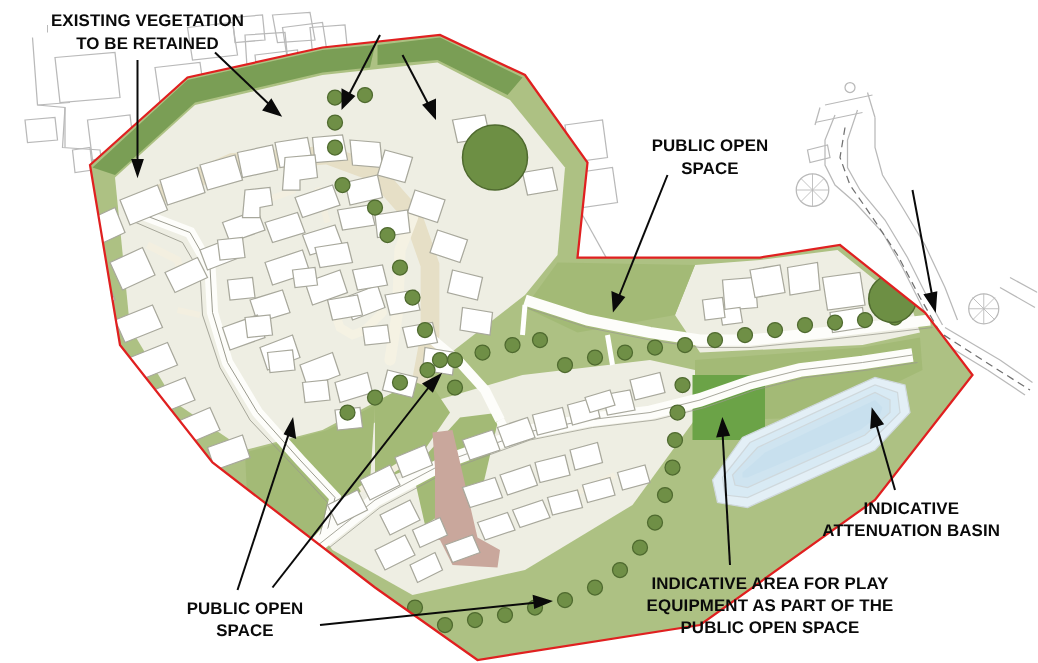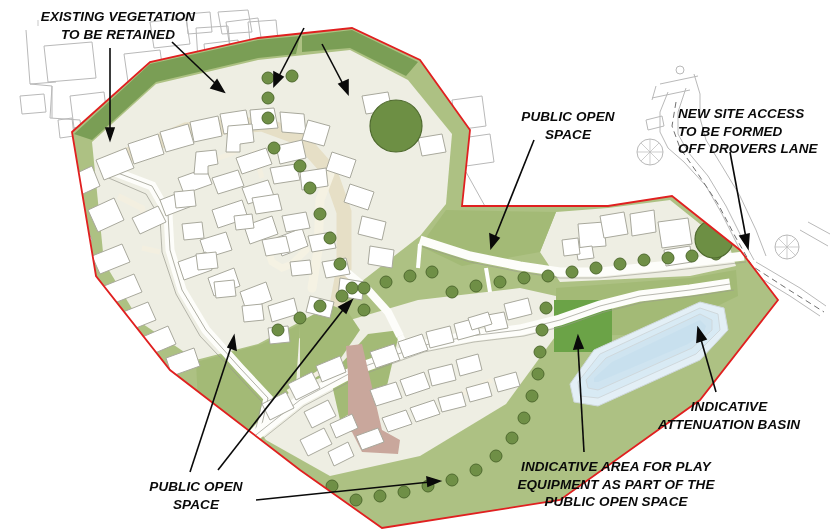--- a/index.html
+++ b/index.html
@@ -31,21 +31,20 @@
   .annotation {
     position: absolute;
     font-family: "Liberation Sans", sans-serif;
     font-size: 13.5px;
     font-weight: 700;
     line-height: 1.30;
     color: #0a0a0a;
     letter-spacing: 0.1px;
     white-space: pre-line;
     pointer-events: none;
-    font-style: italic;
   }
   .ann-left   { text-align: left; }
   .ann-center { text-align: center; }
 </style>
 </head>
 <body>
 
 <div id="plan-root">
 
   <svg id="site-plan-svg" viewBox="0 0 830 530" xmlns="http://www.w3.org/2000/svg">
@@ -414,23 +413,20 @@
     </g>
   </svg>
 
   <div class="annotation ann-center" style="left:28px; top:8px; width:180px;">EXISTING VEGETATION
 TO BE RETAINED</div>
 
 
   <div class="annotation ann-center" style="left:512px; top:108px; width:112px;">PUBLIC OPEN
 SPACE</div>
 
-  <div class="annotation ann-left" style="left:678px; top:105px; width:152px;">NEW SITE ACCESS
-TO BE FORMED
-OFF DROVERS LANE</div>
 
   <div class="annotation ann-center" style="left:640px; top:398px; width:178px;">INDICATIVE
 ATTENUATION BASIN</div>
 
   <div class="annotation ann-center" style="left:505px; top:458px; width:222px;">INDICATIVE AREA FOR PLAY
 EQUIPMENT AS PART OF THE
 PUBLIC OPEN SPACE</div>
 
   <div class="annotation ann-center" style="left:140px; top:478px; width:112px;">PUBLIC OPEN
 SPACE</div>

